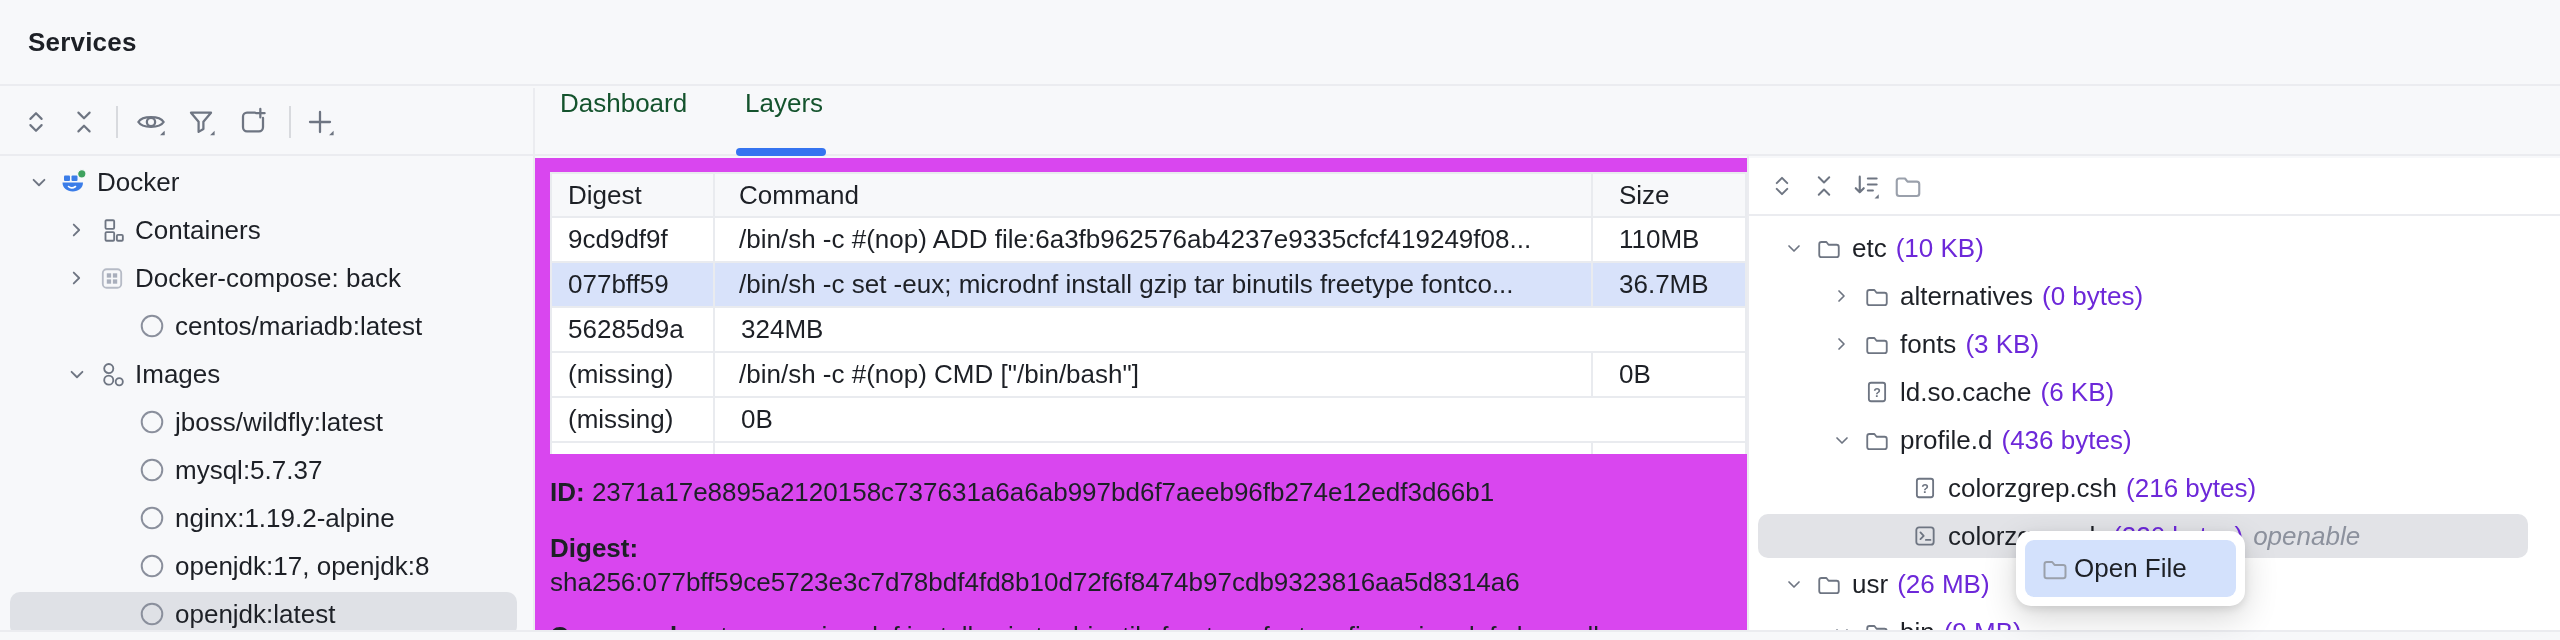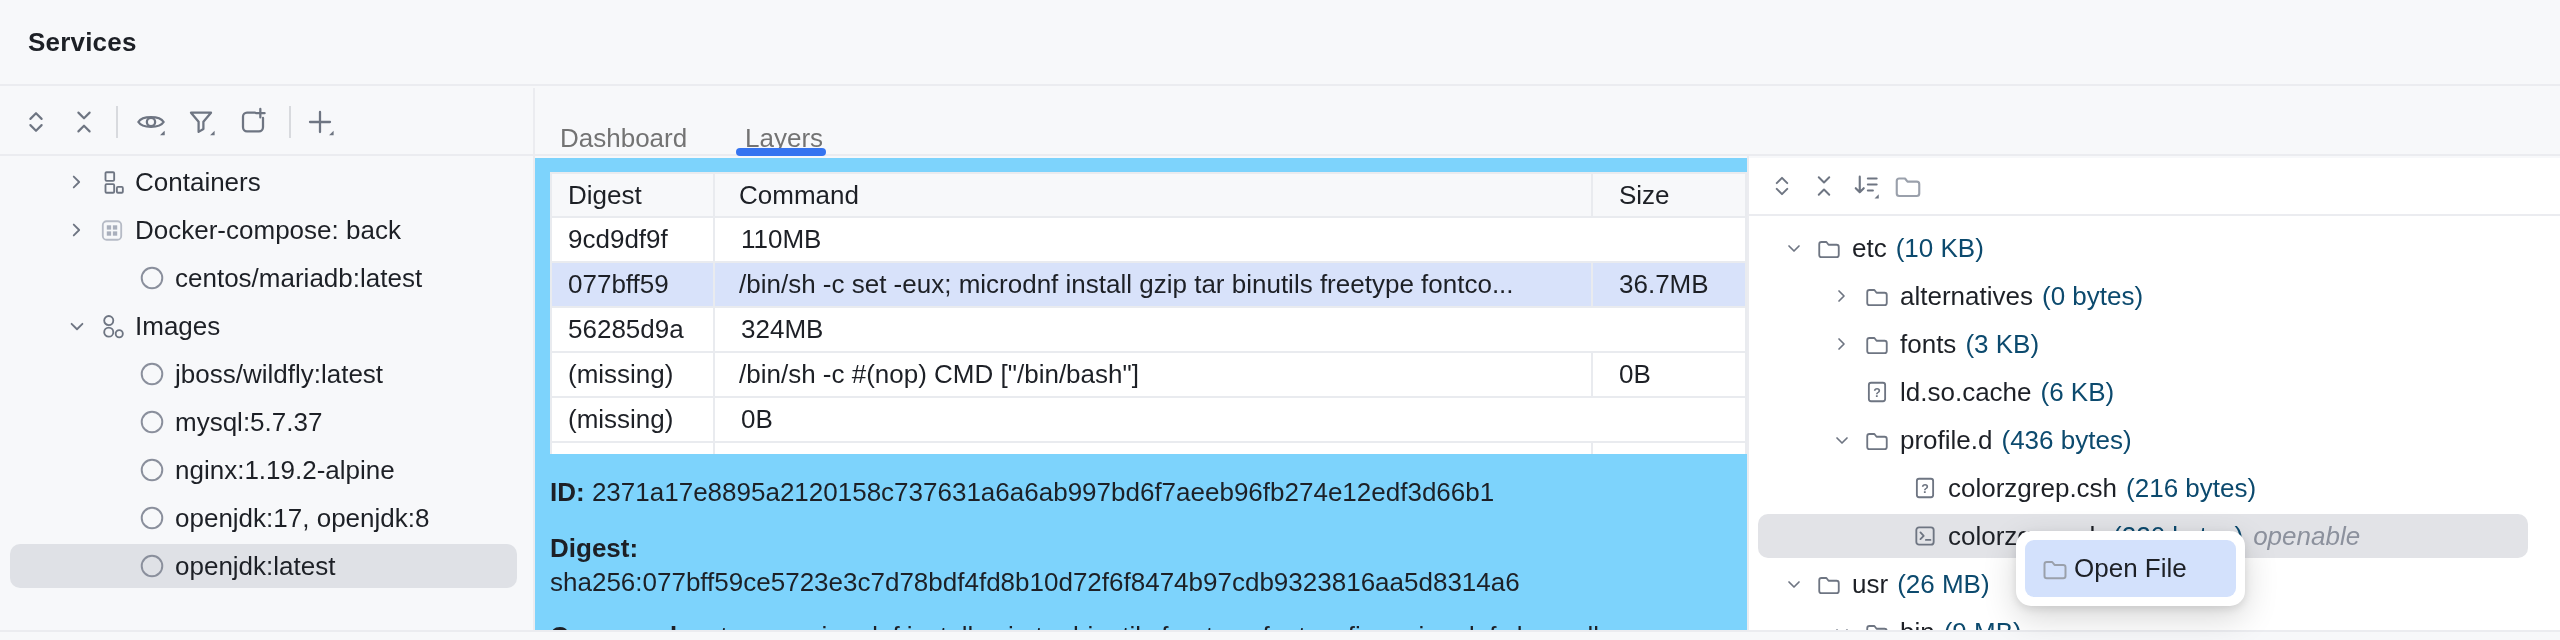--- a/index.html
+++ b/index.html
@@ -10,40 +10,40 @@
   
   .titlebar { position:absolute; left:0; top:0; width:2560px; height:86px; display:flex; align-items:center; padding-left:28px; border-bottom:2px solid #ebecf0; background:#f7f8fa; }
   .titlebar .title { font-size:26px; font-weight:bold; letter-spacing:.2px; }
 
   
   .topstrip { position:absolute; left:0; top:88px; width:2560px; height:68px; border-bottom:2px solid #ebecf0; background:#f7f8fa; }
   .icon-btn { position:absolute; top:14px; width:40px; height:40px; border-radius:8px; display:flex; align-items:center; justify-content:center; }
   .tb-divider { position:absolute; top:18px; width:2px; height:32px; background:#d8dade; }
 
   
-  .tab { position:absolute; top:0; height:66px; display:flex; align-items:flex-end; font-size:26px; color:#737373; }
+  .tab { position:absolute; top:0; height:66px; display:flex; align-items:flex-start; font-size:26px; color:#14532d; }
   .tab-underline { position:absolute; left:736px; top:60px; width:90px; height:8px; border-radius:4px; }
 
   
   .left-panel { position:absolute; left:0; top:158px; width:533px; height:472px; overflow:hidden; }
   .v-divider { position:absolute; width:2px; background:#ebecf0; }
   .tree-row { position:relative; height:48px; display:flex; align-items:center; font-size:26px; white-space:nowrap; }
   .tree-row > * { position:relative; }
   .tree-row.selected::before { content:""; position:absolute; left:10px; right:16px; top:2px; bottom:2px; background:#dfe1e6; border-radius:10px; }
   .chev { width:26px; height:26px; flex:0 0 26px; display:flex; align-items:center; justify-content:center; }
   .ticon { width:26px; height:26px; flex:0 0 26px; margin-left:9px; display:flex; align-items:center; justify-content:center; }
   .tree-row .lbl { margin-left:10px; }
-  .tree-row .size { margin-left:9px; color:#0c4a6e; }
+  .tree-row .size { margin-left:9px; color:#6d28d9; }
   .tree-row .tag { margin-left:10px; color:#8c919d; font-style:italic; }
   .pad-l1 { padding-left:26px; }
   .pad-l2 { padding-left:64px; }
   .pad-l3 { padding-left:139px; }
 
   
-  .center-panel { position:absolute; left:535px; top:158px; width:1212px; height:472px; background:#7dd3fc; overflow:hidden; }
+  .center-panel { position:absolute; left:535px; top:158px; width:1212px; height:472px; background:#d946ef; overflow:hidden; }
   .layers-table { position:absolute; left:15px; top:14px; width:1197px; height:282px; overflow:hidden; border:2px solid #e9ebef; border-bottom:none; background:#fff; }
   .trow { display:flex; height:45px; border-bottom:2px solid #e9ebef; background:#fff; }
   .trow.head { background:#f7f8fa; height:44px; }
   .trow.selected { background:#d8e2fa; }
   .tcell { height:100%; display:flex; align-items:center; font-size:26px; white-space:nowrap; overflow:hidden; }
   .c-digest { width:163px; flex:0 0 163px; padding-left:16px; border-right:2px solid #e9ebef; }
   .c-command { width:878px; flex:0 0 878px; padding-left:24px; border-right:2px solid #e9ebef; }
   .c-size { flex:1; padding-left:26px; }
   .details { position:absolute; left:15px; top:300px; width:1190px; font-size:26px; line-height:34px; }
   .details .drow { white-space:nowrap; overflow:hidden; }
@@ -143,20 +143,37 @@
       <span>Dashboard</span>
     </div>
     <div class="tab" style="left:745px">
       <span>Layers</span>
     </div>
     <div class="tab-underline" style="background:#3574F0"></div>
   </div>
 
   <div class="left-panel">
 
+    <div class="tree-row pad-l1">
+      <span class="chev">
+          <svg width="26" height="26" viewBox="0 0 24 24" class="stroke-ic" stroke-width="2.1">
+            <polyline points="7,10 12,15 17,10"></polyline>
+          </svg>
+        </span>
+      <span class="ticon">
+        <svg width="28" height="28" viewBox="0 0 26 26">
+          <rect x="3" y="6.5" width="6" height="5.5" rx="1" fill="#3b7de8"></rect>
+          <rect x="10.5" y="6.5" width="6" height="5.5" rx="1" fill="#3b7de8"></rect>
+          <path d="M1.5,13.5 h20.5 c0,5.5 -4.5,9 -10.2,9 c-5.8,0 -10.3,-3.5 -10.3,-9 Z" fill="#3b7de8"></path>
+          <path d="M7.5,17.5 q3,2.8 7,0" stroke="#ffffff" stroke-width="1.6" fill="none" stroke-linecap="round"></path>
+          <circle cx="20.8" cy="4.8" r="4.2" fill="#3fa25f" stroke="#f7f8fa" stroke-width="1.2"></circle>
+        </svg>
+      </span>
+      <span class="lbl">Docker</span>
+    </div>
 
     <div class="tree-row pad-l2">
       <span class="chev">
           <svg width="26" height="26" viewBox="0 0 24 24" class="stroke-ic" stroke-width="2.1">
             <polyline points="9,7 14,12 9,17"></polyline>
           </svg>
         </span>
       <span class="ticon">
         <svg width="27" height="27" viewBox="0 0 24 24" class="stroke-ic" stroke-width="1.8">
             <rect x="6" y="2.5" width="8" height="8" rx="1"></rect>
@@ -261,20 +278,21 @@
   <div class="center-panel">
 
     <div class="layers-table">
       <div class="trow head">
         <div class="tcell c-digest">Digest</div>
         <div class="tcell c-command">Command</div>
         <div class="tcell c-size">Size</div>
       </div>
       <div class="trow">
         <div class="tcell c-digest">9cd9df9f</div>
+        <div class="tcell c-command">/bin/sh -c #(nop) ADD file:6a3fb962576ab4237e9335cfcf419249f08...</div>
         <div class="tcell c-size">110MB</div>
       </div>
       <div class="trow selected">
         <div class="tcell c-digest">077bff59</div>
         <div class="tcell c-command">/bin/sh -c set -eux; microdnf install gzip tar binutils freetype fontco...</div>
         <div class="tcell c-size">36.7MB</div>
       </div>
       <div class="trow">
         <div class="tcell c-digest">56285d9a</div>
         <div class="tcell c-size">324MB</div>

